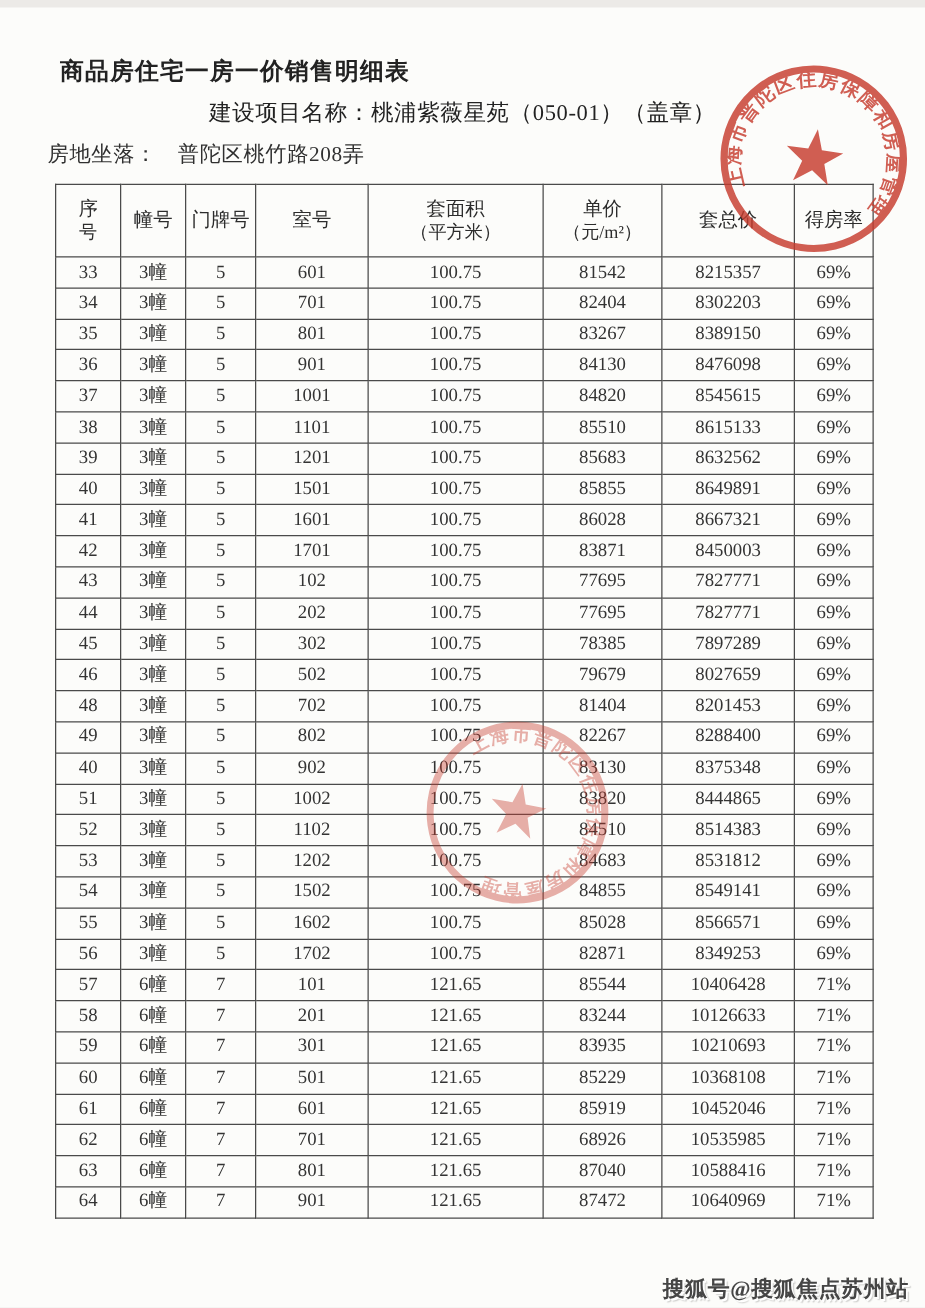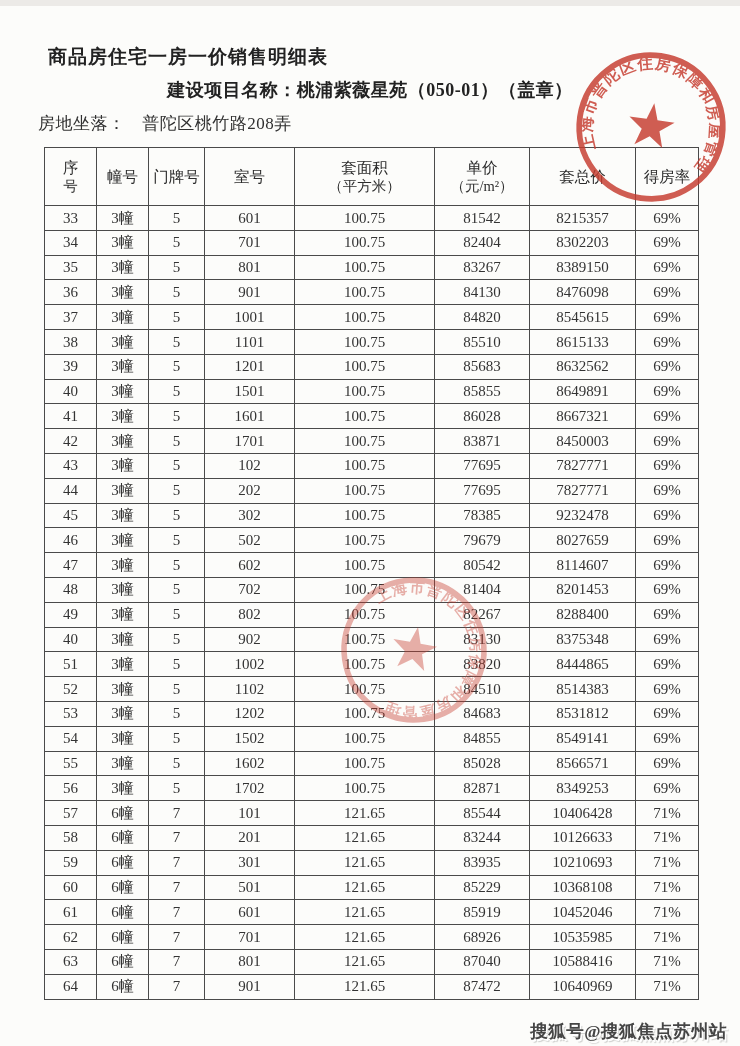--- a/index.html
+++ b/index.html
@@ -25,21 +25,21 @@
     font-weight: bold;
     color: #222;
     letter-spacing: 1px;
     padding-left: 48px;
   }
   .doc-subtitle {
     position: absolute;
     top: 72px; left: 0; width: 100%;
     text-align: center;
     font-size: 18px;
-    font-weight: bold;
+    font-weight: normal;
     color: #222;
     letter-spacing: 0.5px;
   }
   .location-line {
     position: absolute;
     top: 106px; left: 38px;
     font-size: 17px;
     color: #303030;
     letter-spacing: 0.5px;
   }
@@ -275,41 +275,31 @@
           <td>7827771</td>
           <td>69%</td>
         </tr>
         <tr>
           <td>45</td>
           <td>3幢</td>
           <td>5</td>
           <td>302</td>
           <td>100.75</td>
           <td>78385</td>
-          <td>9232478</td>
+          <td>7897289</td>
           <td>69%</td>
         </tr>
         <tr>
           <td>46</td>
           <td>3幢</td>
           <td>5</td>
           <td>502</td>
           <td>100.75</td>
           <td>79679</td>
           <td>8027659</td>
-          <td>69%</td>
-        </tr>
-        <tr>
-          <td>47</td>
-          <td>3幢</td>
-          <td>5</td>
-          <td>602</td>
-          <td>100.75</td>
-          <td>80542</td>
-          <td>8114607</td>
           <td>69%</td>
         </tr>
         <tr>
           <td>48</td>
           <td>3幢</td>
           <td>5</td>
           <td>702</td>
           <td>100.75</td>
           <td>81404</td>
           <td>8201453</td>

